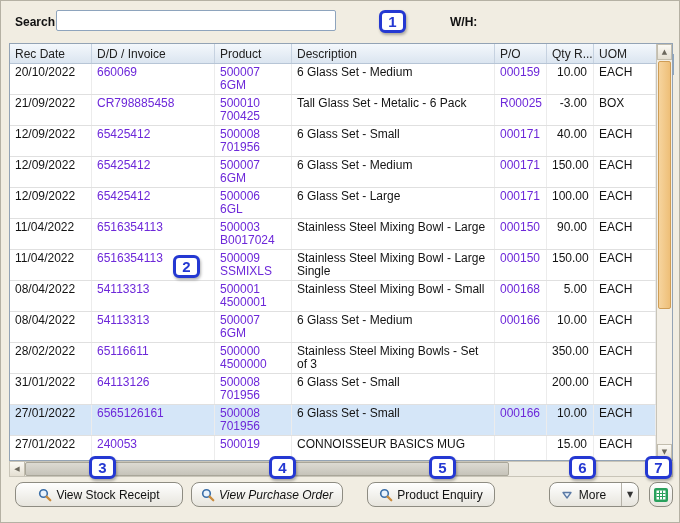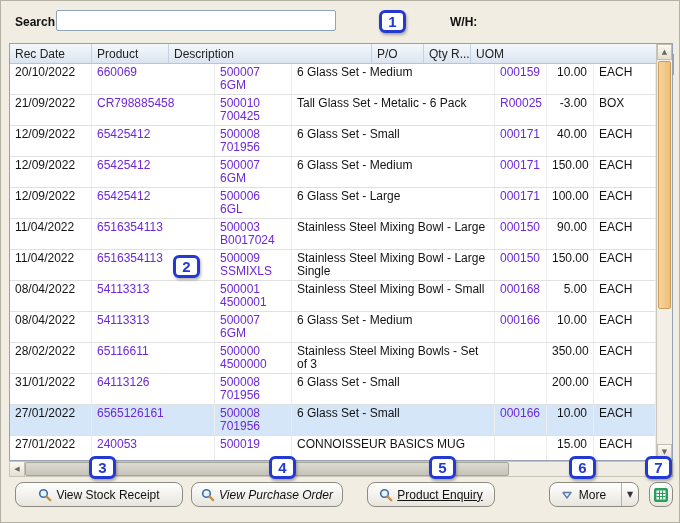--- a/index.html
+++ b/index.html
@@ -94,21 +94,21 @@
 
   
   .btnbar { position:absolute; left:8px; top:481px; width:664px; height:26px; }
   .btn {
     position:absolute; top:0; height:25px; border:1px solid #8e8c82; border-radius:8px;
     background:linear-gradient(#ffffff,#e7e5dd); font:12px "Liberation Sans", sans-serif; color:#111;
     display:flex; align-items:center; justify-content:center; gap:4px; box-sizing:border-box; cursor:default;
   }
   .b-vsr { left:6px; width:168px; }
   .b-vpo { left:182px; width:152px;font-style:italic; }
-  .b-pe  { left:358px; width:128px;text-decoration:underline; }
+  .b-pe  { left:358px; width:128px; }
   .b-more { left:540px; width:90px; padding:0; }
   .more-main { flex:1; display:flex; align-items:center; justify-content:center; gap:6px; height:100%; }
   .split-arrow {
     width:16px; height:100%; display:flex; align-items:center; justify-content:center;
     border-left:1px solid #b5b2a8; font-size:8px; color:#333;
   }
   .b-excel { left:640px; width:24px; }
 
   
   .badge {
@@ -135,20 +135,21 @@
   <input class="search-input" type="text" value="" style="">
   <span class="lbl wh-lbl">W/H:</span>
   <div class="combo">
     <span class="combo-value">XX - All Warehouses</span>
     <span class="combo-btn glyph">▼</span>
   </div>
 
   <div class="table">
     <div class="thead">
       <div class="th c0">Rec Date</div>
+      <div class="th c1">D/D / Invoice</div>
       <div class="th c2">Product</div>
       <div class="th c3">Description</div>
       <div class="th c4">P/O</div>
       <div class="th c5">Qty R...</div>
       <div class="th c6">UOM</div>
     </div>
     <div class="tbody">
         <div class="trow">
           <div class="td c0">20/10/2022</div>
           <div class="td c1 link">660069</div>

